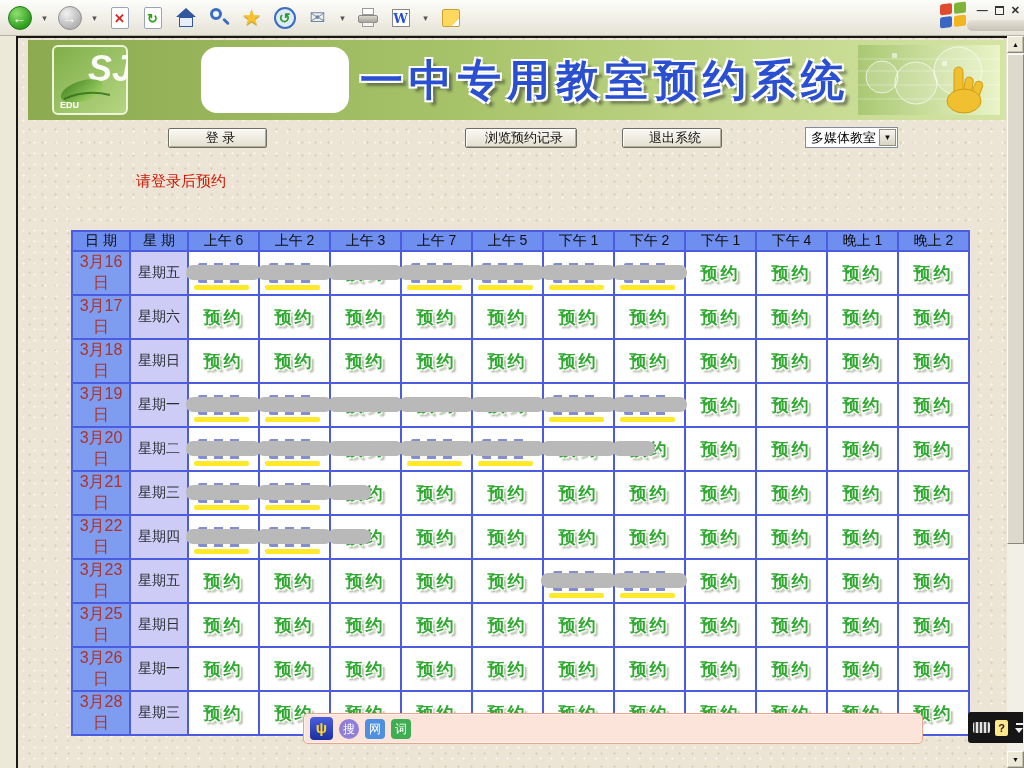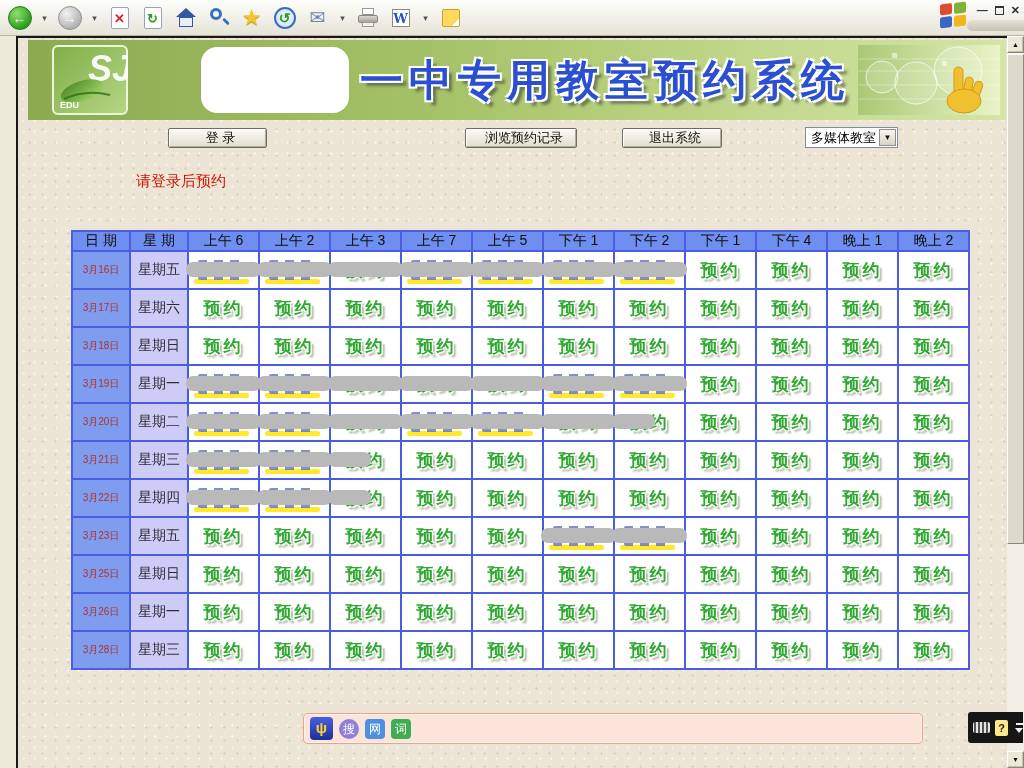--- a/index.html
+++ b/index.html
@@ -91,21 +91,21 @@
 
   
   #login-hint{position:absolute;left:118px;top:134px;font-size:15px;color:var(--hint-red);}
   #period-title{position:absolute;left:368px;top:133px;font-size:16px;color:#151515;letter-spacing:1px;white-space:pre;}
 
   
   #schedule{position:absolute;left:53px;top:192px;border-collapse:collapse;table-layout:fixed;background:#fff;border-radius:24px;}
   #schedule th{height:20px;background:var(--header-blue);border:2px solid var(--grid-blue);
     font-size:14px;font-weight:normal;color:#0d0d0d;white-space:pre;}
   #schedule td{height:38px;border:2px solid var(--grid-blue);text-align:center;vertical-align:middle;}
-  td.c-date{background:var(--date-blue);color:var(--date-red);font-size:10px;margin-top:36px;}
+  td.c-date{background:var(--date-blue);color:var(--date-red);font-size:16px;margin-top:36px;}
   td.c-week{background:var(--week-lavender);color:#2c2c34;font-size:14px;}
   td.c-slot{background:#fff;position:relative;}
   .reserve{position:relative;z-index:2;display:inline-block;color:var(--reserve-green);font-weight:bold;
     font-size:17px;letter-spacing:3px;cursor:pointer;text-decoration:none;
     text-shadow:-1px -1px 0 #fff,1px -1px 0 #fff,-1px 1px 0 #fff,1px 1px 0 #fff,3px 3px 2px #a0ab90;}
   .gray-bar{position:absolute;left:-3px;right:-3px;top:50%;margin-top:-8px;height:15px;
     background:var(--redact-gray);border-radius:7px;z-index:3;}
   .gray-bar.half{right:42%;}
   .yellow-bar{position:absolute;left:5px;right:9px;bottom:4px;height:5px;background:var(--highlight-yellow);
     border-radius:2px;z-index:1;}

